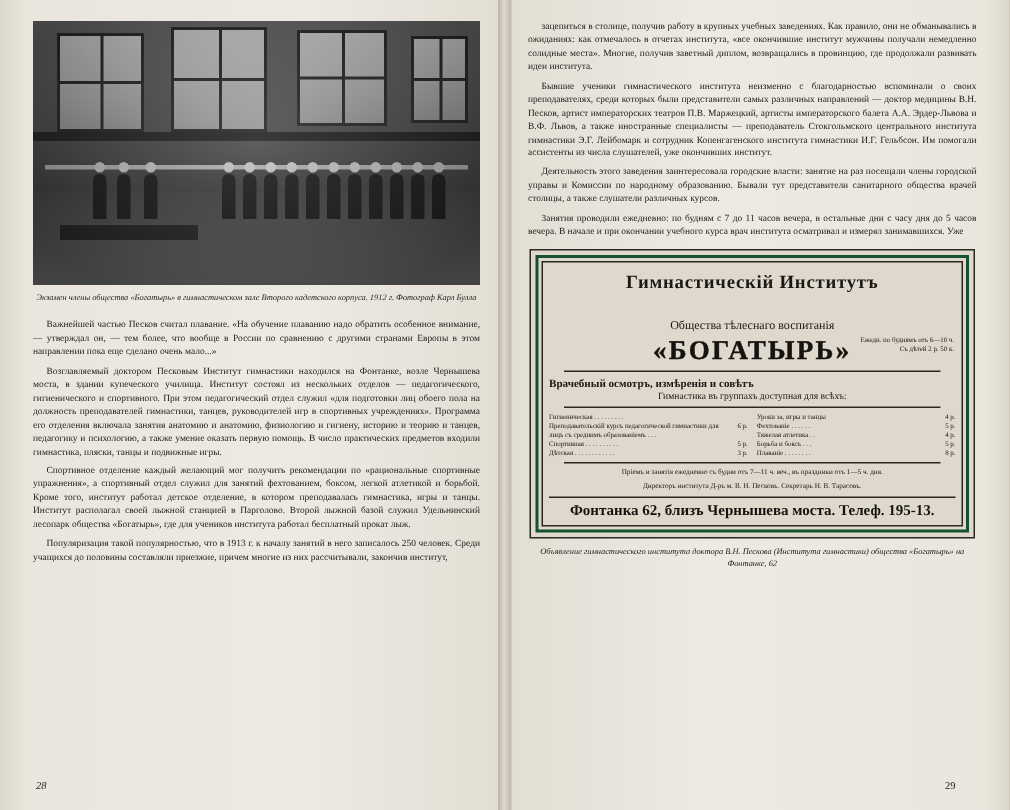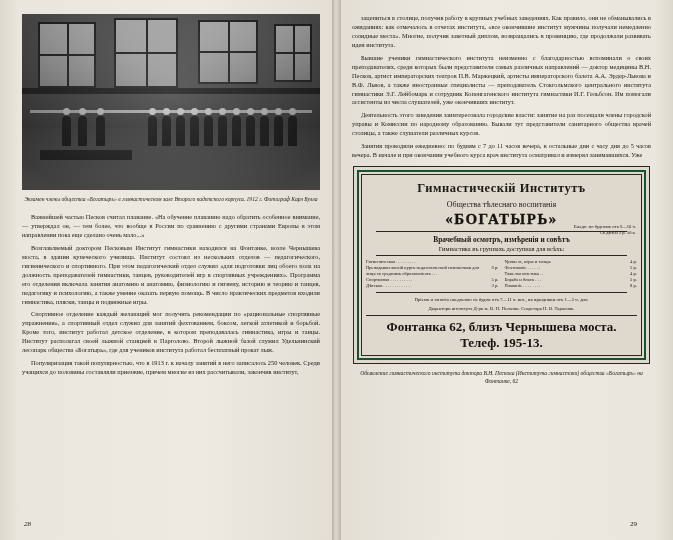--- a/index.html
+++ b/index.html
@@ -178,38 +178,38 @@
     font-weight: bold;
     font-size: 12.5px;
     letter-spacing: 0.5px;
     color: #1b1815;
     margin: 4px 0 1px 0;
   }
   .ad-sub {
     text-align: center;
     font-size: 8px;
     color: #1b1815;
-    margin: 4px 0 2px 0;
+    margin: 16px 0 2px 0;
   }
   .ad-brand {
     text-align: center;
     font-weight: bold;
-    font-size: 15px;
+    font-size: 18px;
     letter-spacing: 1.5px;
     color: #15120f;
     margin: 1px 0 3px 0;
     -webkit-text-stroke: 0.3px #15120f;
   }
   .ad-rule {
     height: 1px;
     background: #2b2824;
     margin: 3px 10px;
   }
   .ad-line2 {
-    text-align: center;
+    text-align: left;
     font-size: 7.4px;
     font-weight: bold;
     color: #1b1815;
     margin: 2px 0 1px 0;
   }
   .ad-line3 {
     text-align: center;
     font-size: 6.4px;
     color: #1b1815;
     margin: 0 0 3px 0;
@@ -250,21 +250,21 @@
   }
   .ad-sign {
     font-size: 4.8px;
     text-align: center;
     margin-top: 3px;
     color: #1b1815;
   }
   .ad-addr {
     text-align: center;
     font-weight: bold;
-    font-size: 13px;
+    font-size: 10px;
     margin-top: 4px;
     color: #15120f;
     border-top: 1px solid #2b2824;
     padding-top: 3px;
   }
   .ad-caption {
     font-style: italic;
     font-size: 5.6px;
     line-height: 1.45;
     text-align: center;

